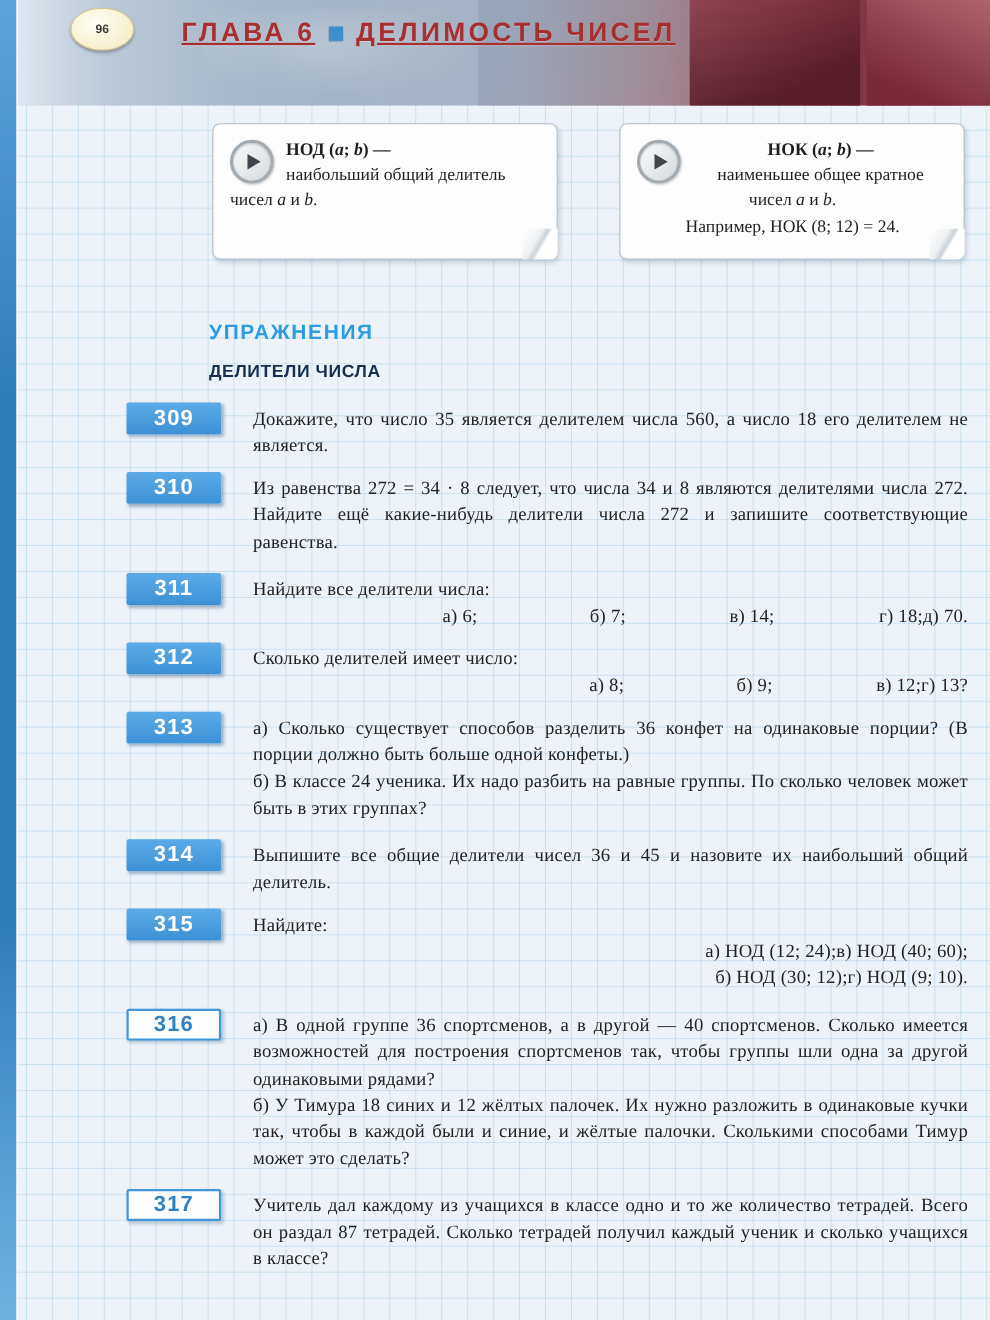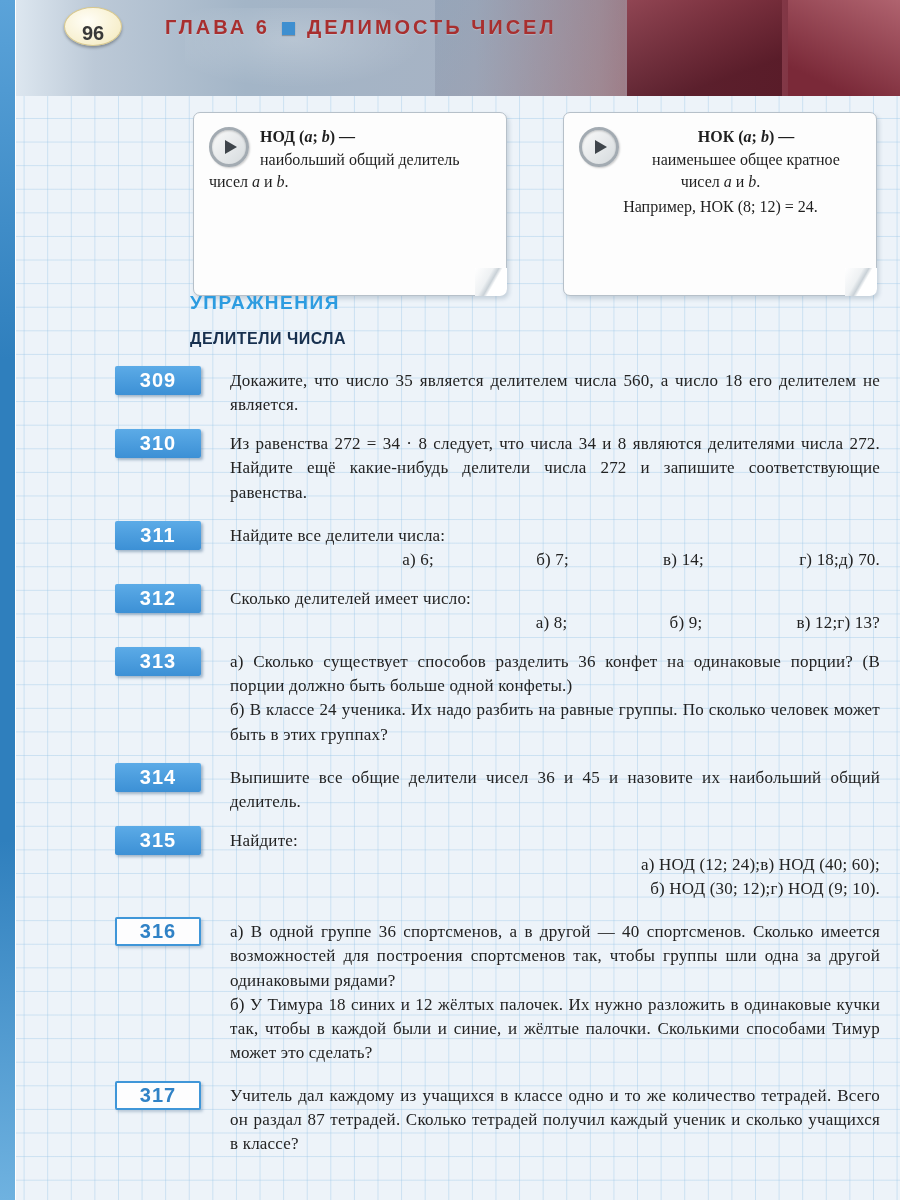--- a/index.html
+++ b/index.html
@@ -32,40 +32,40 @@
            background:linear-gradient(160deg, rgba(142,59,73,.85), rgba(85,25,38,.9) 75%); }
   .tile2 { position:absolute; right:0; top:0; width:112px; height:96px;
            background:linear-gradient(205deg,#b0636f,#7a2938 80%); }
   .tile3 { position:absolute; left:170px; top:8px; width:240px; height:80px;
            background:radial-gradient(ellipse at 45% 40%, rgba(255,255,255,.22), rgba(255,255,255,0) 70%); }
   .tile4 { position:absolute; left:420px; top:0; width:190px; height:96px;
            background:linear-gradient(120deg, rgba(120,140,165,.35), rgba(160,120,125,.3)); }
 
   .chapter-line {
     position:absolute; left:150px; top:16px; z-index:3; white-space:nowrap;
-    font-family:"Liberation Sans", sans-serif; font-weight:bold; font-size:20px;
-    letter-spacing:3px; color:#a82f2f; text-shadow:0 1px 1px rgba(255,255,255,.25);
+    font-family:"Liberation Sans", sans-serif; font-weight:bold; font-size:24px;
+    letter-spacing:3px; color:#a82f2f; text-shadow:0 1px 1px rgba(255,255,255,.25);text-decoration:underline;
   }
   .chapter-square {
     display:inline-block; width:13px; height:13px; background:#3e8fd0;
     margin:0 12px; vertical-align:middle; box-shadow:0 1px 1px rgba(0,0,0,.25);
   }
 
   .page-oval {
     position:absolute; left:64px; top:7px; width:56px; height:37px; z-index:5;
     border-radius:50%;
     background:radial-gradient(ellipse at 40% 35%, #fffef7, #f7efcd 70%, #ecdfae);
     border:1px solid #d8c88e; box-shadow:0 2px 3px rgba(0,0,0,.3);
-    display:flex; align-items:flex-end; justify-content:center;
-    font-family:"Liberation Sans", sans-serif; font-weight:bold; font-size:20px; color:#383838;
+    display:flex; align-items:center; justify-content:center;
+    font-family:"Liberation Sans", sans-serif; font-weight:bold; font-size:11px; color:#383838;
   }
 
   
   .def-box {
-    position:absolute; top:112px; width:314px; height:184px; z-index:2;
+    position:absolute; top:112px; width:314px; height:124px; z-index:2;
     background:#fdfdfd; border:1px solid #b6c0c9; border-radius:7px;
     box-shadow:2px 3px 4px rgba(60,90,120,.22);
     padding:13px 14px 10px 15px; box-sizing:border-box;
     font-size:16px; color:#1f1f1f;
   }
   .def-box.left  { left:193px; }
   .def-box.right { left:563px;text-align:center; }
   .fold {
     position:absolute; right:-1px; bottom:-1px; width:32px; height:28px;
     background:linear-gradient(300deg, #ffffff 42%, #c9d1d7 50%, #eef1f3 62%, #ffffff 100%);

